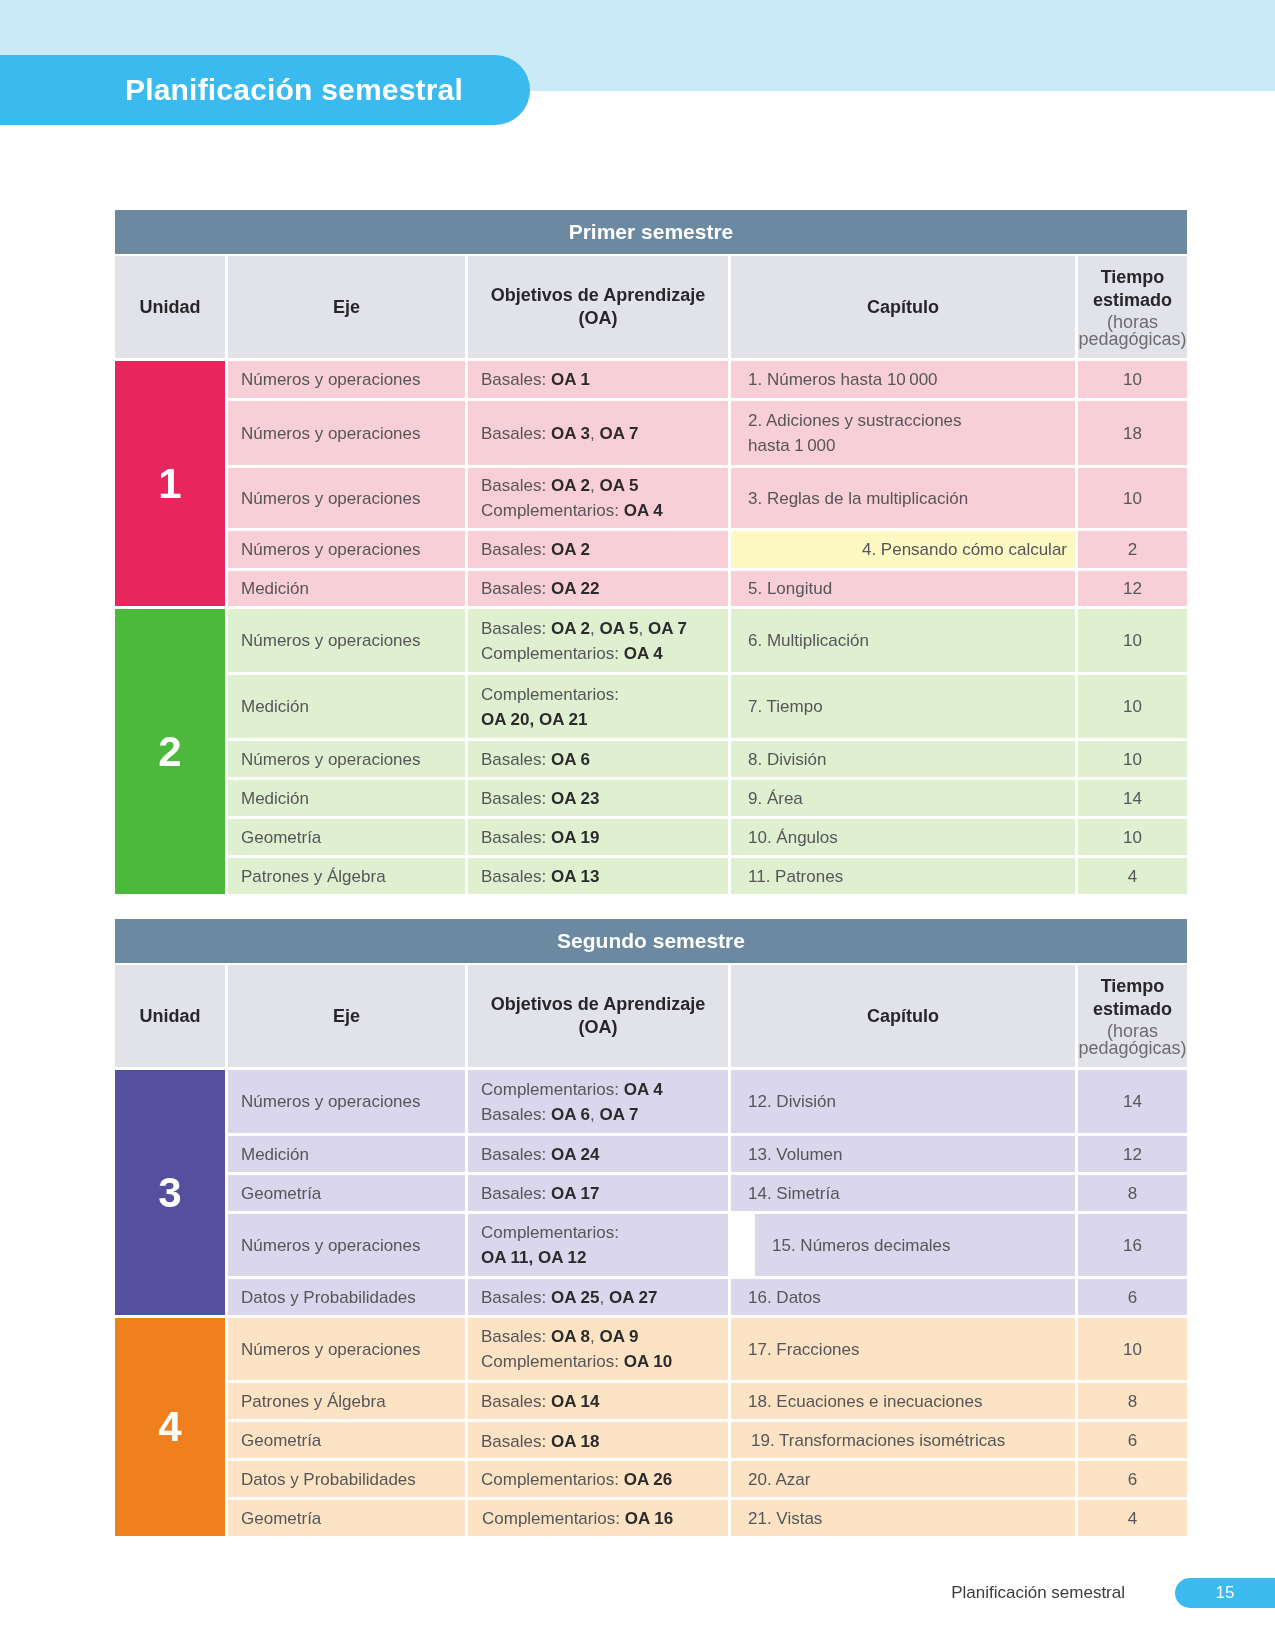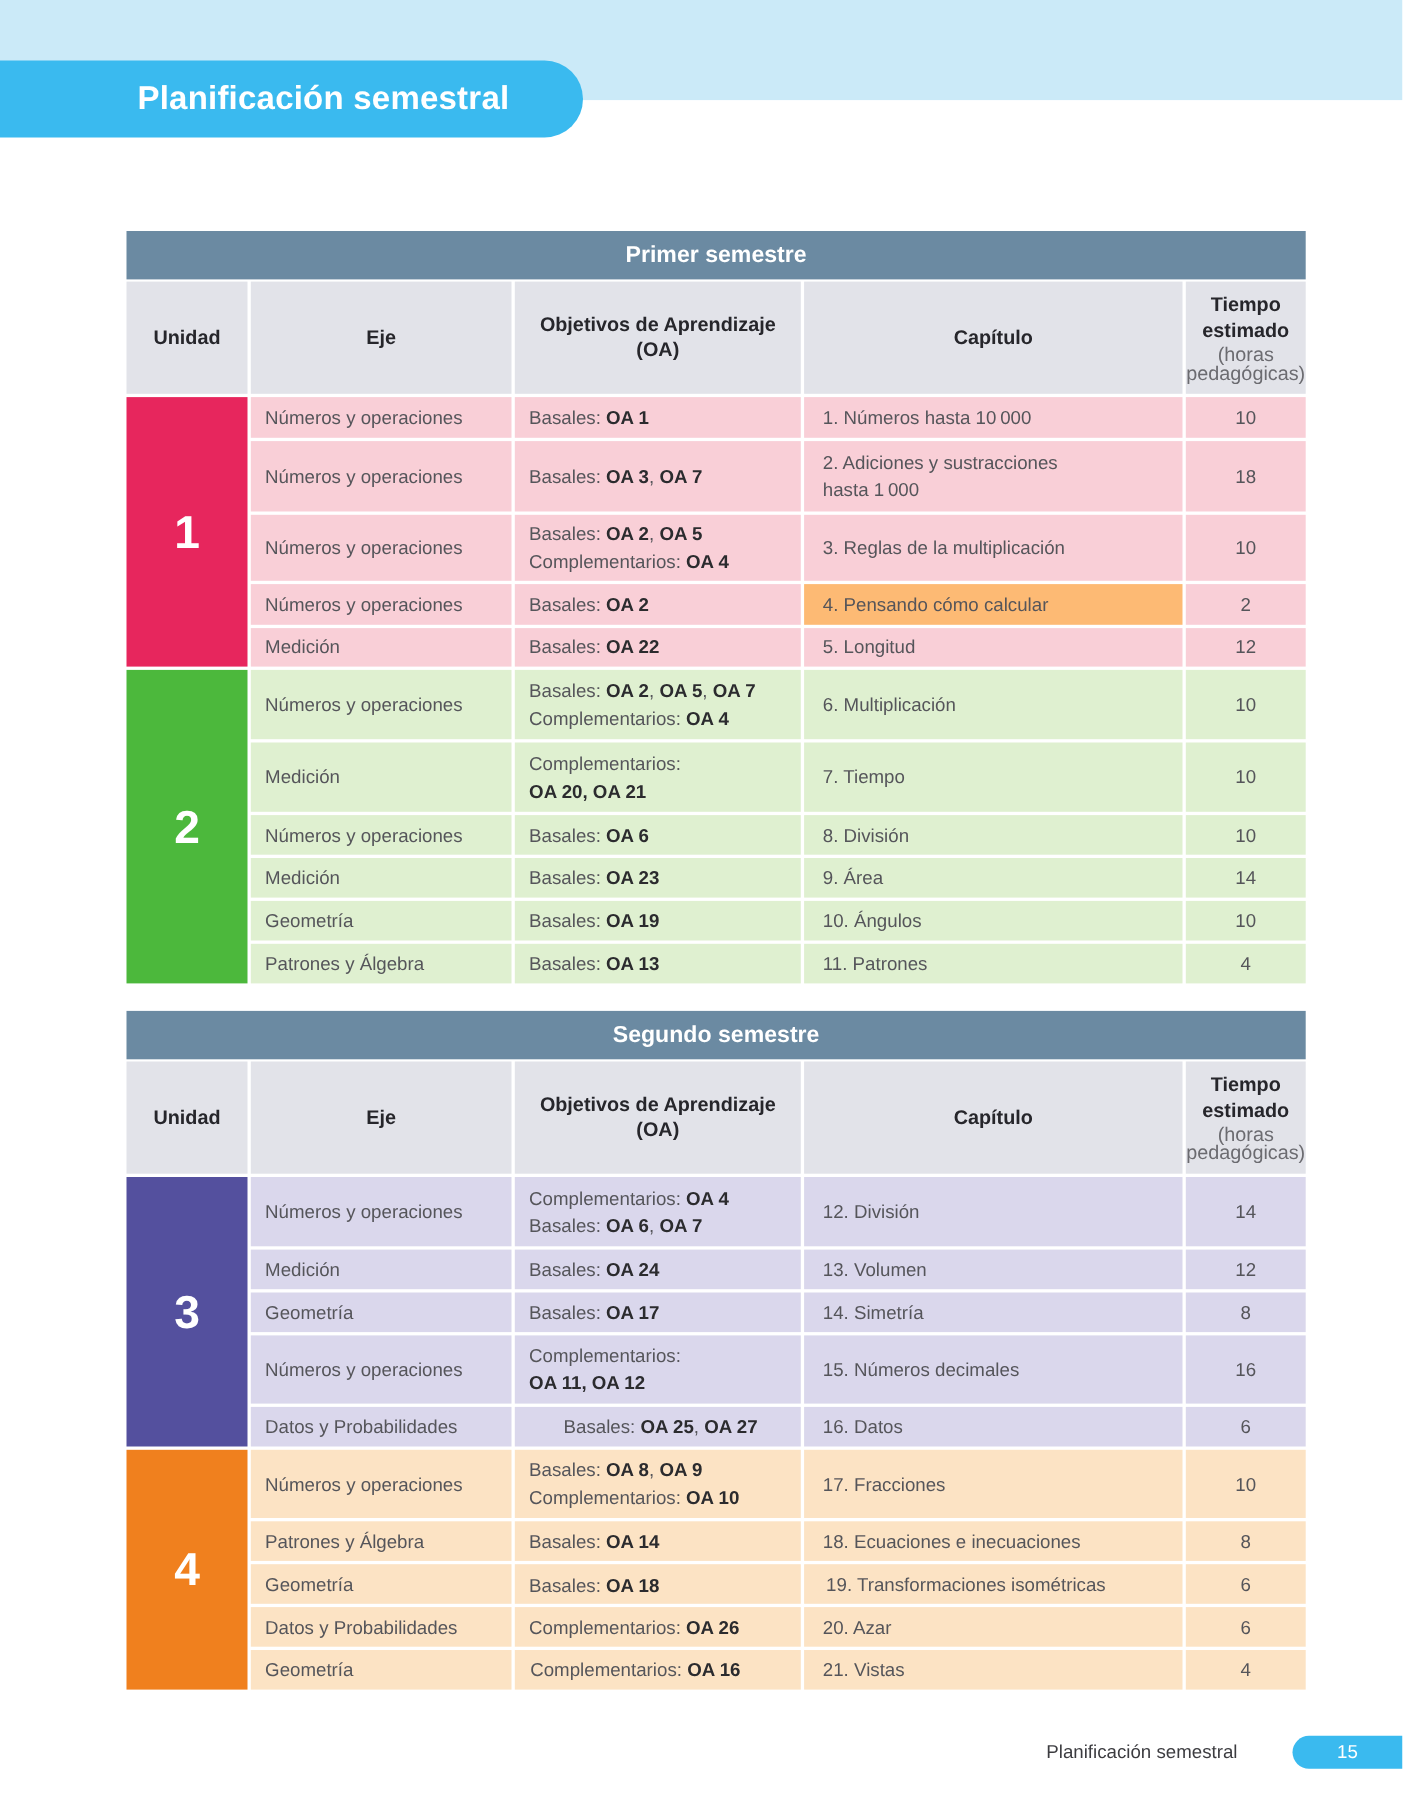--- a/index.html
+++ b/index.html
@@ -104,21 +104,21 @@
         <div class="oa-line"><span>Complementarios: </span><span class="b">OA 4</span></div>
       </div>
       <div class="cell cap" style="background: rgb(249, 207, 215);">3. Reglas de la multiplicación</div>
       <div class="cell time" style="background: rgb(249, 207, 215);">10</div>
       <div class="cell" style="background: rgb(249, 207, 215);">
         <div>Números y operaciones</div>
       </div>
       <div class="cell" style="background: rgb(249, 207, 215);">
         <div class="oa-line"><span>Basales: </span><span class="b">OA 2</span></div>
       </div>
-      <div class="cell cap" style="background: #fdba74;">4. Pensando cómo calcular</div>
+      <div class="cell cap" style="background: #fef9c3; text-align: right;">4. Pensando cómo calcular</div>
       <div class="cell time" style="background: rgb(249, 207, 215);">2</div>
       <div class="cell" style="background: rgb(249, 207, 215);">
         <div>Medición</div>
       </div>
       <div class="cell" style="background: rgb(249, 207, 215);">
         <div class="oa-line"><span>Basales: </span><span class="b">OA 22</span></div>
       </div>
       <div class="cell cap" style="background: rgb(249, 207, 215);">5. Longitud</div>
       <div class="cell time" style="background: rgb(249, 207, 215);">12</div>
       <div class="unit-cell" style="background: rgb(76, 184, 60); grid-row: span 6;">
@@ -224,26 +224,26 @@
       </div>
       <div class="cell cap" style="background: rgb(218, 215, 236);">14. Simetría</div>
       <div class="cell time" style="background: rgb(218, 215, 236);">8</div>
       <div class="cell" style="background: rgb(218, 215, 236);">
         <div>Números y operaciones</div>
       </div>
       <div class="cell" style="background: rgb(218, 215, 236);">
         <div class="oa-line"><span>Complementarios:</span></div>
         <div class="oa-line"><span class="b">OA 11, OA 12</span></div>
       </div>
-      <div class="cell cap" style="background: rgb(218, 215, 236);">15. Números decimales</div>
+      <div class="cell cap" style="background: rgb(218, 215, 236); margin-left: 24px;">15. Números decimales</div>
       <div class="cell time" style="background: rgb(218, 215, 236);">16</div>
       <div class="cell" style="background: rgb(218, 215, 236);">
         <div>Datos y Probabilidades</div>
       </div>
-      <div class="cell" style="background: rgb(218, 215, 236); align-items: center;">
+      <div class="cell" style="background: rgb(218, 215, 236);">
         <div class="oa-line"><span>Basales: </span><span class="b">OA 25</span><span>, </span><span class="b">OA 27</span></div>
       </div>
       <div class="cell cap" style="background: rgb(218, 215, 236);">16. Datos</div>
       <div class="cell time" style="background: rgb(218, 215, 236);">6</div>
       <div class="unit-cell" style="background: rgb(240, 128, 30); grid-row: span 5;">
         <div>4</div>
       </div>
       <div class="cell" style="background: rgb(252, 227, 196);">
         <div>Números y operaciones</div>
       </div>

